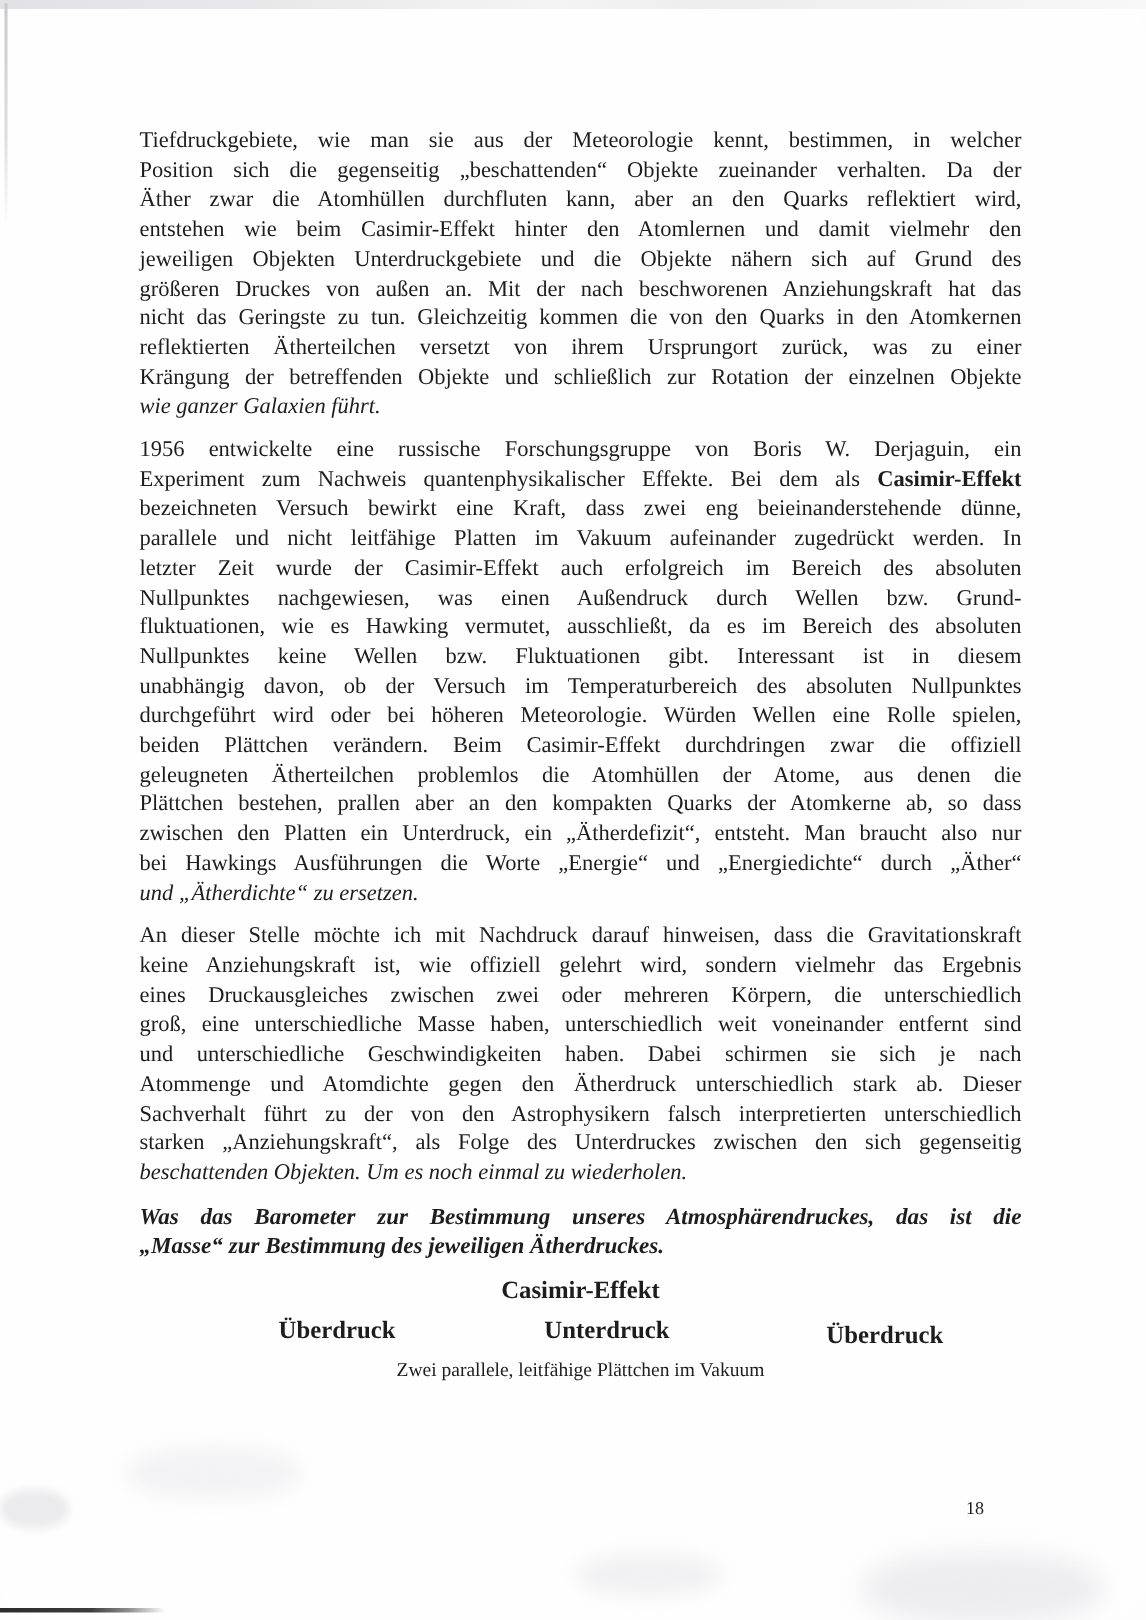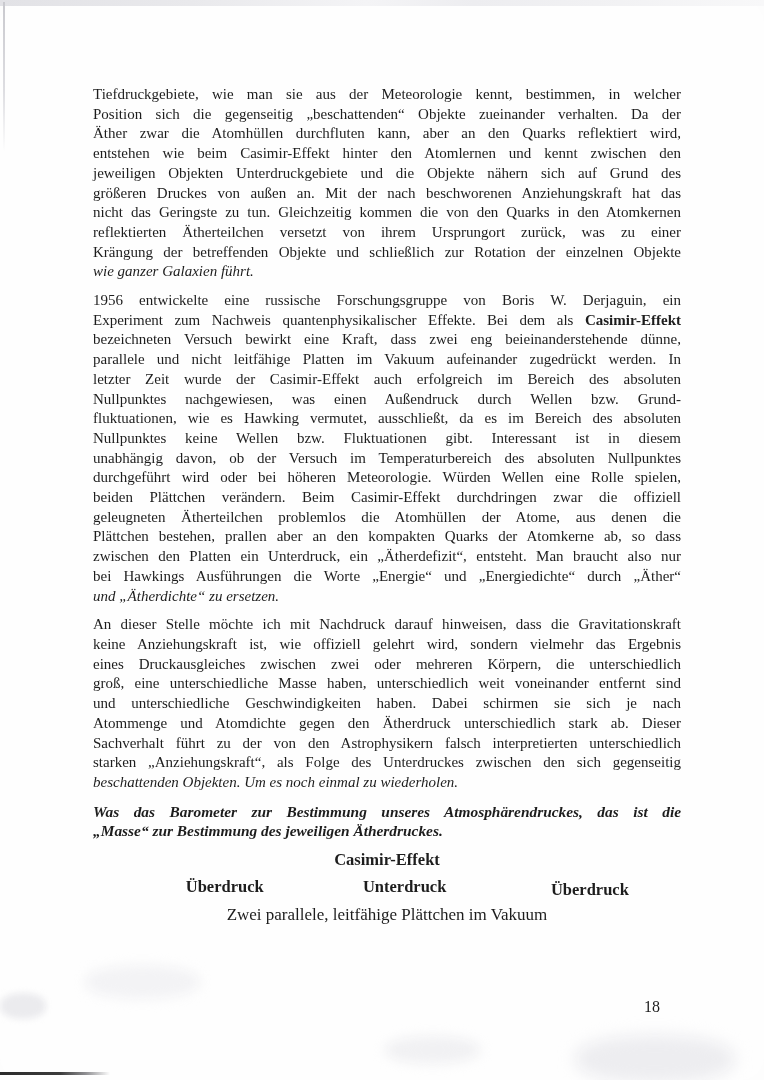--- a/index.html
+++ b/index.html
@@ -31,43 +31,43 @@
   .paragraph.emphasis .line { font-weight:bold; font-style:italic; font-size:15.4px; }
 
   
   .figure { margin-top:7px; }
   .fig-title { text-align:center; font-weight:bold; font-size:16.5px; line-height:20px; }
   .fig-labels { position:relative; height:22px; margin-top:7px; font-weight:bold; font-size:16.5px; }
   .fig-label { position:absolute; transform:translateX(-50%); white-space:nowrap; }
   .fig-label.l0 { left:22.4%; }
   .fig-label.l1 { left:53%; }
   .fig-label.l2 { left:84.5%; top:3px; }
-  .fig-caption { text-align:center; font-size:17px; margin-top:6px; }
+  .fig-caption { text-align:center; font-size:13px; margin-top:6px; }
 
-  .page-number { position:absolute; left:644px; top:998px; font-size:16px; }
+  .page-number { position:absolute; left:644px; top:998px; font-size:12px; }
 </style>
 </head>
 <body>
 
 <div class="page">
   <div class="top-band"></div>
   <div class="left-line"></div>
   <div class="smudge s1"></div>
   <div class="smudge s2"></div>
   <div class="smudge s3"></div>
   <div class="smudge s4"></div>
   <div class="bottom-line"></div>
 
   <div class="content">
     <div id="paragraphs">
         <div class="paragraph normal">
           <div class="line"><span>Tiefdruckgebiete, wie man sie aus der Meteorologie kennt, bestimmen, in welcher</span></div>
           <div class="line"><span>Position sich die gegenseitig „beschattenden“ Objekte zueinander verhalten. Da der</span></div>
           <div class="line"><span>Äther zwar die Atomhüllen durchfluten kann, aber an den Quarks reflektiert wird,</span></div>
-          <div class="line"><span>entstehen wie beim Casimir-Effekt hinter den Atomlernen und kennt zwischen den</span></div>
+          <div class="line"><span>entstehen wie beim Casimir-Effekt hinter den Atomlernen und damit vielmehr den</span></div>
           <div class="line"><span>jeweiligen Objekten Unterdruckgebiete und die Objekte nähern sich auf Grund des</span></div>
           <div class="line"><span>größeren Druckes von außen an. Mit der nach beschworenen Anziehungskraft hat das</span></div>
           <div class="line"><span>nicht das Geringste zu tun. Gleichzeitig kommen die von den Quarks in den Atomkernen</span></div>
           <div class="line"><span>reflektierten Ätherteilchen versetzt von ihrem Ursprungort zurück, was zu einer</span></div>
           <div class="line"><span>Krängung der betreffenden Objekte und schließlich zur Rotation der einzelnen Objekte</span></div>
           <div class="line last"><span>wie ganzer Galaxien führt.</span></div>
         </div>
         <div class="paragraph normal">
           <div class="line"><span>1956 entwickelte eine russische Forschungsgruppe von Boris W. Derjaguin, ein</span></div>
           <div class="line"><span>Experiment zum Nachweis quantenphysikalischer Effekte. Bei dem als </span><b>Casimir-Effekt</b></div>

